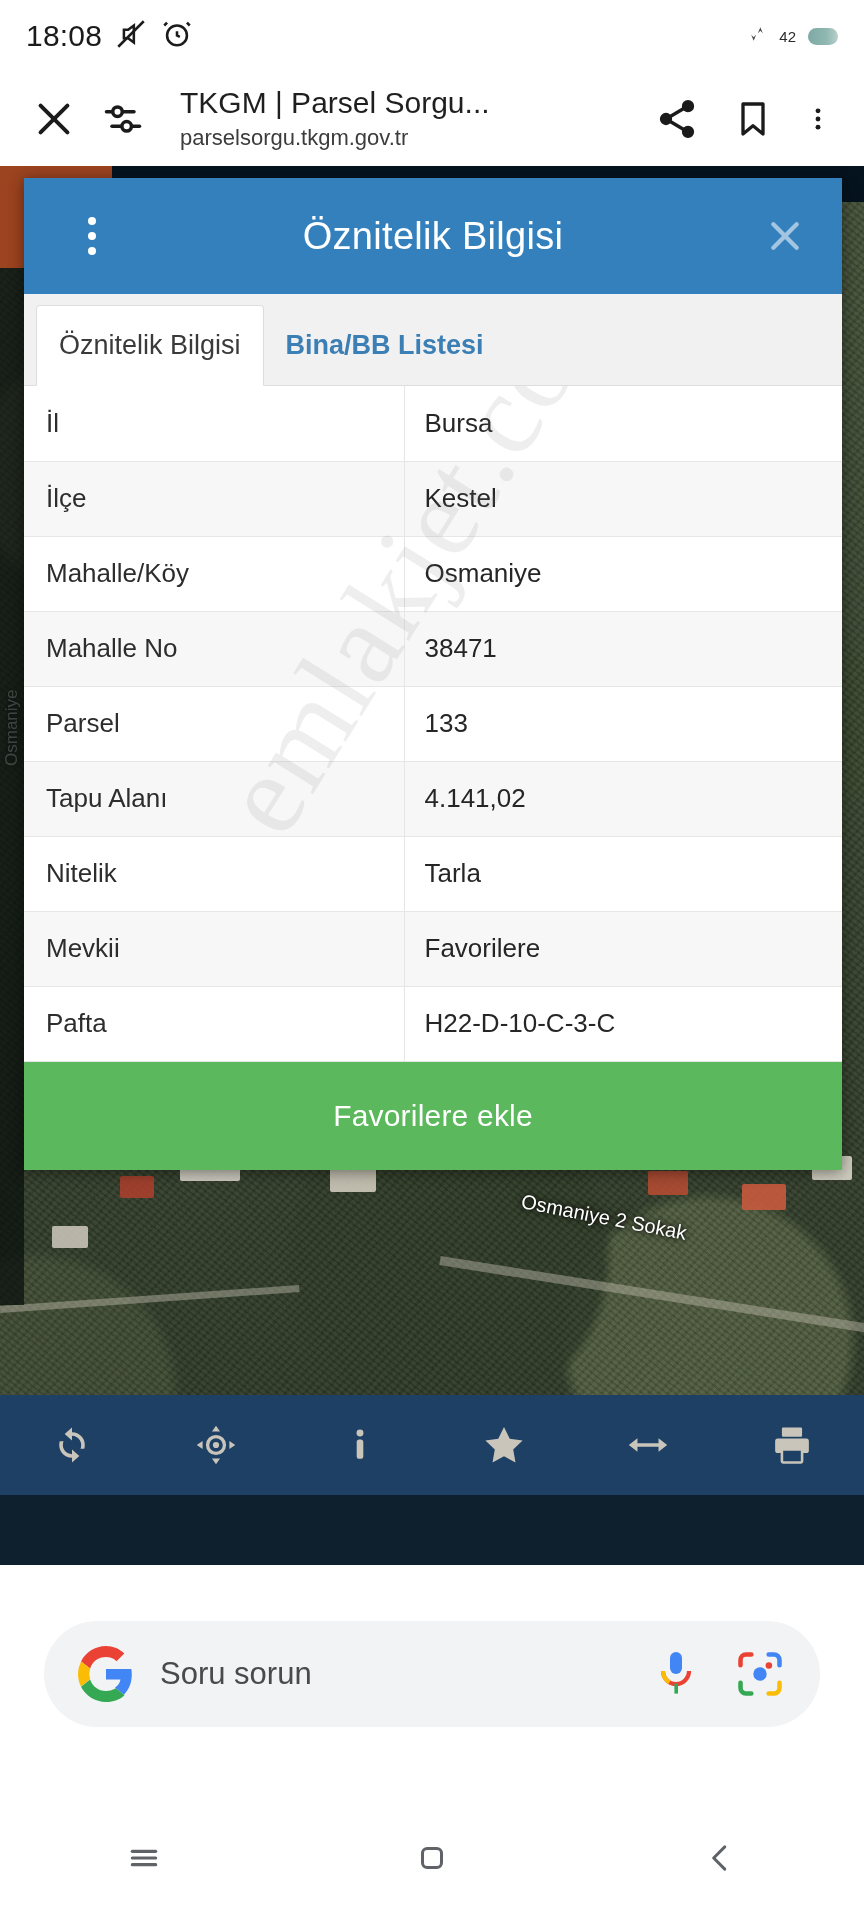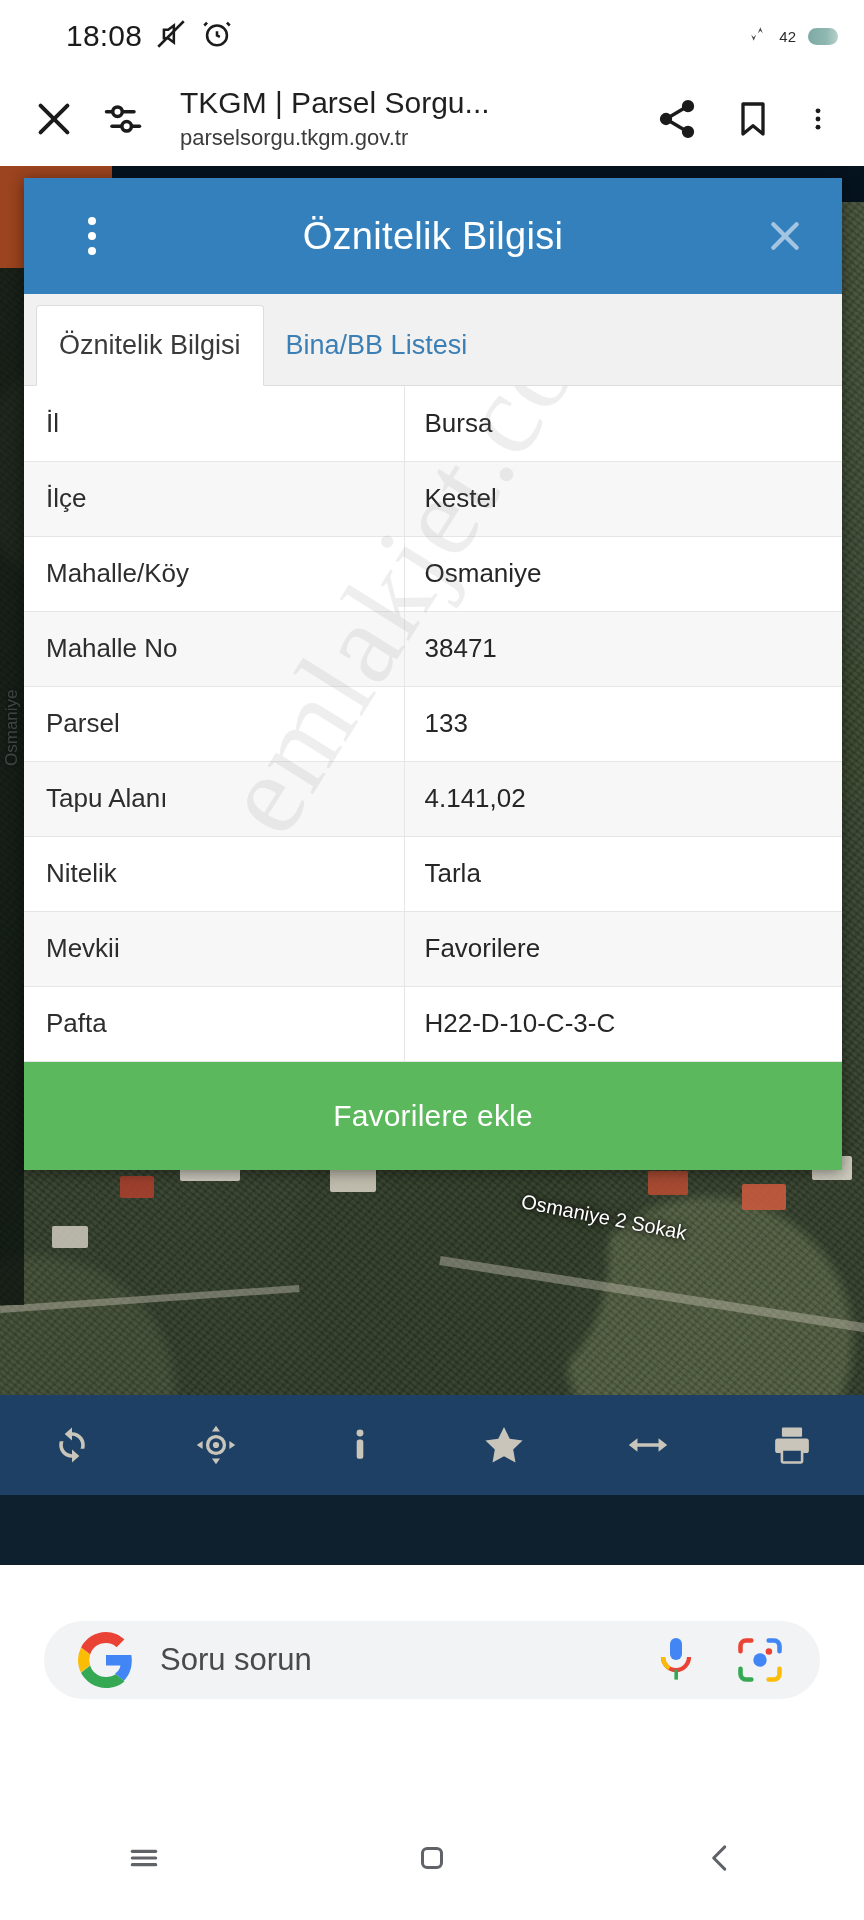--- a/index.html
+++ b/index.html
@@ -12,21 +12,21 @@
   .phone { position: relative; width: 864px; height: 1920px; background: #fff; }
 
   
   .statusbar {
     position: absolute; top: 0; left: 0; width: 864px; height: 72px;
     display: flex; align-items: center; justify-content: space-between;
     padding: 0 26px;
     background: #ffffff;
   }
   .sb-left { display: flex; align-items: center; gap: 12px; }
-  .sb-time { font-size: 30px; color: #1b1b1b; letter-spacing: .2px; margin-left: 40px; }
+  .sb-time { font-size: 30px; color: #1b1b1b; letter-spacing: .2px; }
   .sb-right { display: flex; align-items: center; gap: 12px; }
   .sb-batt-num { font-size: 15px; color: #2b2b2b; }
   .batt-pill {
     width: 30px; height: 17px; border-radius: 9px;
     background: linear-gradient(90deg,#7ea9a5 0%, #8fb7b1 60%, #b9cfcb 100%);
     display: inline-block;
   }
 
   
   .browserbar {
@@ -129,21 +129,21 @@
     padding-left: 12px;
   }
   .tab {
     font-size: 27px; padding: 26px 22px; cursor: pointer; line-height: 1;
   }
   .tab.active {
     background: #ffffff; color: #3a3a3a;
     border: 1px solid #ddd; border-bottom: 1px solid #ffffff;
     margin-bottom: -1px; border-radius: 4px 4px 0 0;
   }
-  .tab.inactive { color: #3b7fb5; }
+  .tab.inactive { color: #3b7fb5; font-weight: bold; }
 
   
   .attr-table { width: 100%; border-collapse: collapse; }
   .attr-table tr { height: 75px; }
   .attr-table tr:nth-child(odd)  { background: #ffffff; }
   .attr-table tr:nth-child(even) { background: #f7f7f7; }
   .attr-table td {
     border-bottom: 1px solid #e6e6e6; font-size: 26px; color: #262626;
     padding: 0 0 0 22px; vertical-align: middle;
   }
@@ -180,21 +180,21 @@
     position: absolute; left: 0; bottom: 0; width: 864px; height: 70px;
     background: #0e1f2e;
   }
 
   
   .searchzone {
     position: absolute; top: 1565px; left: 0; width: 864px; height: 230px;
     background: #ffffff;
   }
   .searchbar {
-    position: absolute; top: 56px; left: 44px; width: 776px; height: 78px;
+    position: absolute; top: 56px; left: 44px; width: 776px; height: 106px;
     background: #f1f3f4; border-radius: 53px;
     display: flex; align-items: center; padding: 0 34px;
   }
   .g-logo { width: 56px; height: 56px; flex: 0 0 auto; }
   .search-placeholder {
     flex: 1 1 auto; margin-left: 26px; font-size: 31px; color: #4a4a4a;
   }
   .mic { width: 48px; height: 54px; margin-right: 34px; cursor: pointer; }
   .lens { width: 52px; height: 52px; cursor: pointer; }
 

